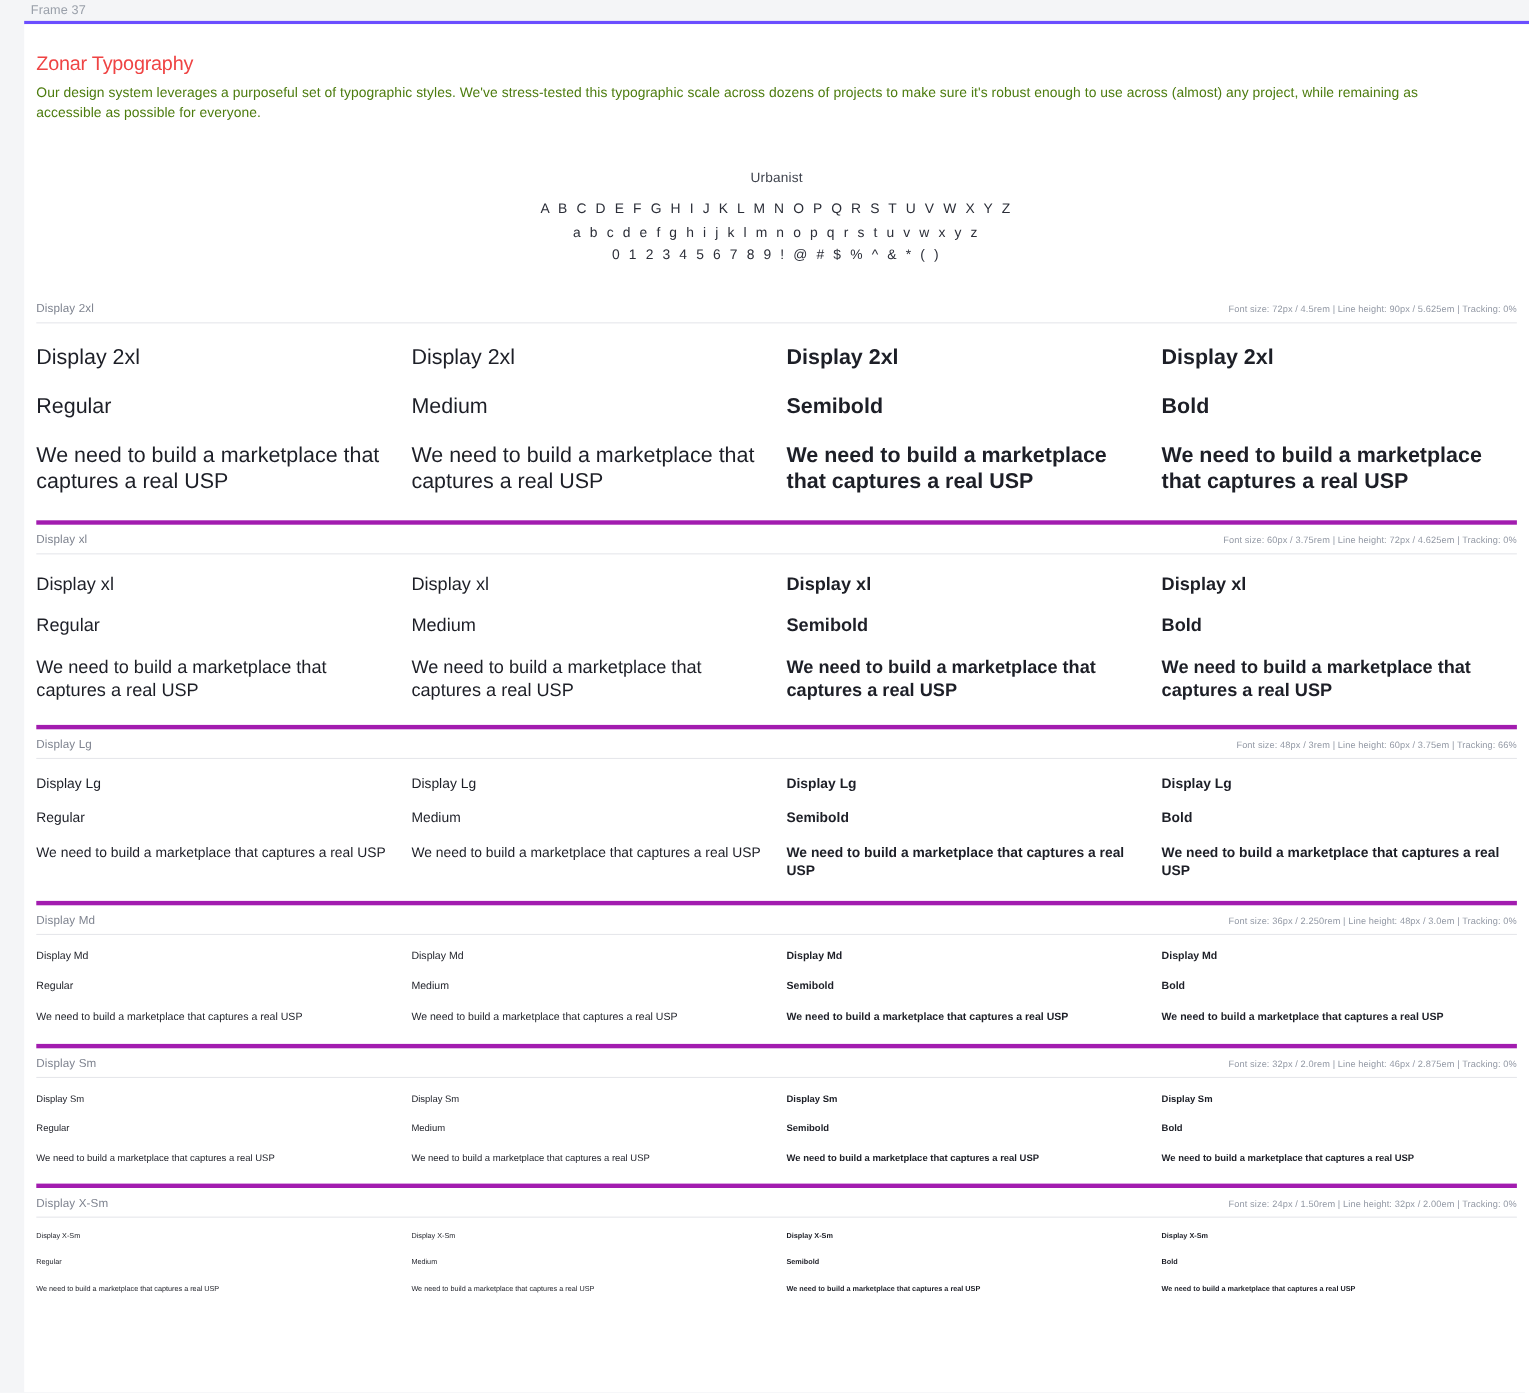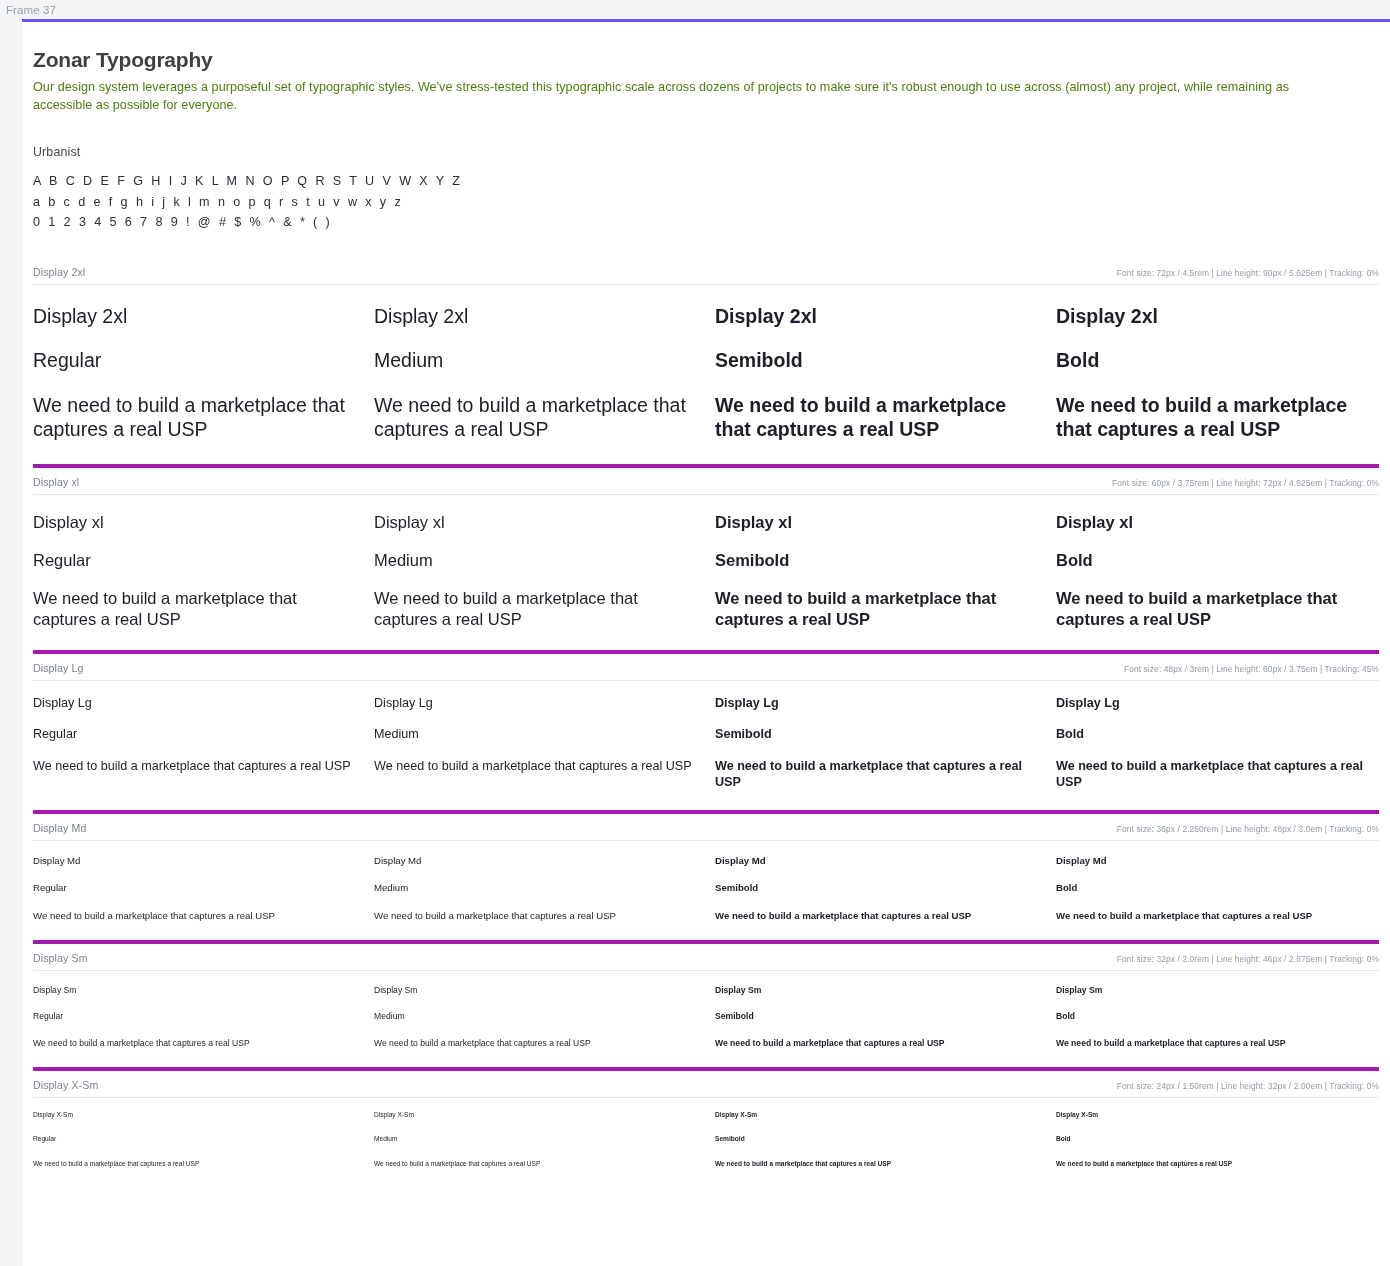--- a/index.html
+++ b/index.html
@@ -13,21 +13,21 @@
     position: relative;
     width: 1390px;
     height: 1266px;
     overflow: hidden;
     background: #f4f5f7;
   }
 
   
   .frame-label {
     position: absolute;
-    top: 3px; left: 6px;
+    top: 3px; left: 28px;
     font-size: 11.5px;
     color: #9aa0aa;
     letter-spacing: .1px;
     line-height: 14px;
   }
   .accent-bar {
     position: absolute;
     top: 19px; left: 22px; right: 0;
     height: 3px;
     background: #6b4eff;
@@ -37,36 +37,36 @@
     top: 22px; left: 22px; right: 0; bottom: 0;
     background: #ffffff;
     overflow: hidden;
   }
 
   .inner { padding: 0 11px 0 11px; }
 
   
   .page-title {
     margin: 26px 0 0 0;
-    font-size: 21px;
-    font-weight: 700;
-    color: #404040;
+    font-size: 18px;
+    font-weight: 400;
+    color: #ef4444;
     letter-spacing: -.2px;
   }
   .page-desc {
     margin: 7px 0 0 0;
     max-width: 1300px;
     font-size: 12.6px;
     line-height: 17.5px;
     color: #4d7c0f;
     letter-spacing: .05px;
   }
 
   
-  .specimen { margin-top: 31px; }
+  .specimen { margin-top: 43px; text-align: center; }
   .specimen-font-name {
     font-size: 12.4px;
     color: #41454f;
     letter-spacing: .15px;
   }
   .specimen-ag {
     margin-top: 5px;
     font-size: 44px;
     font-weight: 300;
     color: #2b2e38;
@@ -240,21 +240,21 @@
             <div class="cols">
               <div class="cell-sample w-regular">We need to build a marketplace that captures a real USP</div>
               <div class="cell-sample w-medium">We need to build a marketplace that captures a real USP</div>
               <div class="cell-sample w-semibold">We need to build a marketplace that captures a real USP</div>
               <div class="cell-sample w-bold">We need to build a marketplace that captures a real USP</div>
             </div>
           </div>
           <div class="scale-row r-lg">
             <div class="row-meta">
               <div class="row-meta-name">Display Lg</div>
-              <div class="row-meta-specs">Font size: 48px / 3rem | Line height: 60px / 3.75em | Tracking: 45%</div>
+              <div class="row-meta-specs">Font size: 48px / 3rem | Line height: 60px / 3.75em | Tracking: 66%</div>
             </div>
             <div class="row-rule"></div>
             <div class="cols">
               <div class="cell-style w-regular">Display Lg</div>
               <div class="cell-style w-medium">Display Lg</div>
               <div class="cell-style w-semibold">Display Lg</div>
               <div class="cell-style w-bold">Display Lg</div>
             </div>
             <div class="cols">
               <div class="cell-weight w-regular">Regular</div>

